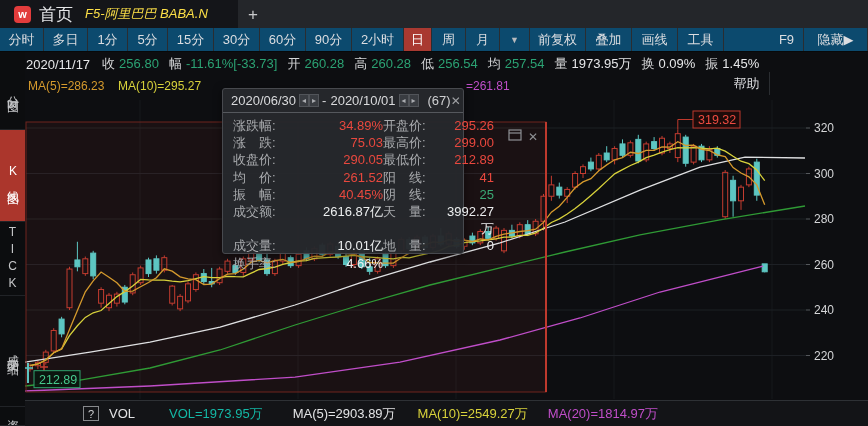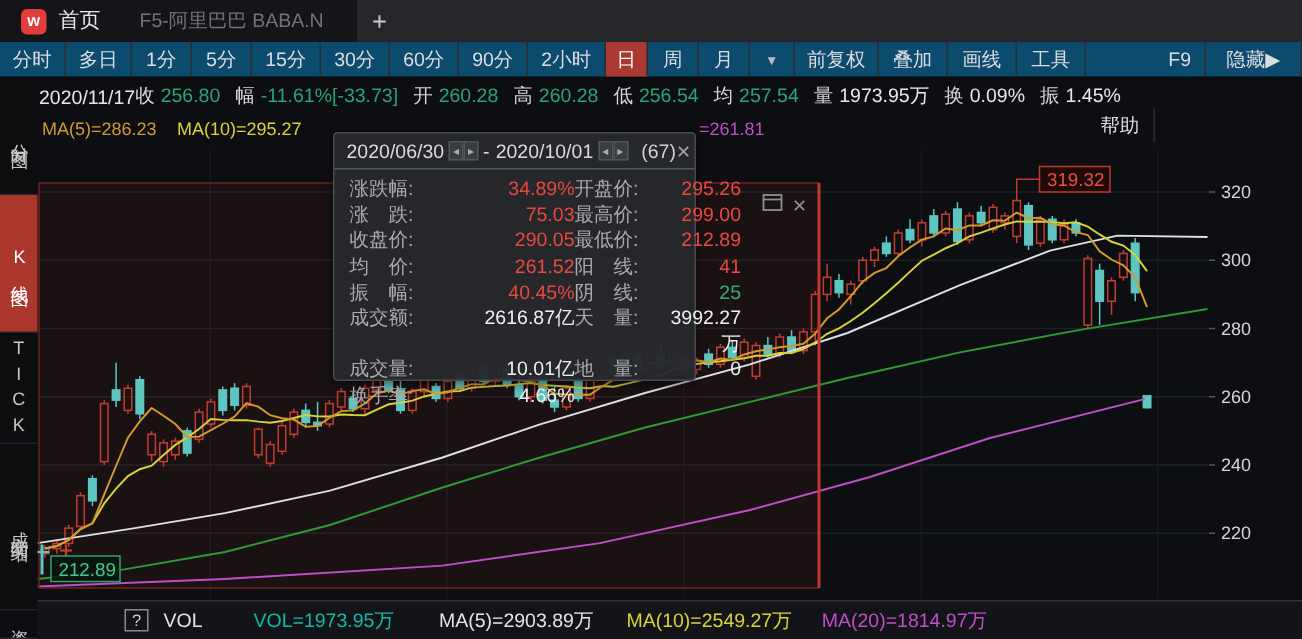--- a/index.html
+++ b/index.html
@@ -6,36 +6,36 @@
   html,body { background:#000; }
   body { font-family:"Liberation Sans","DejaVu Sans",sans-serif; }
   #app { position:relative; width:868px; height:426px; background:#0d0e11; overflow:hidden; color:#e2e3e5; }
 
   
   .tabbar { position:absolute; left:0; top:0; width:868px; height:28px; display:flex; z-index:6; }
   .tabbar-left { width:238px; height:28px; background:#141519; display:flex; align-items:center; }
   .tabbar-right { flex:1; height:28px; background:#24262a; display:flex; align-items:center; }
   .logo { width:17px; height:17px; margin-left:14px; border-radius:4px; background:#e23c3c; color:#fff;
           font-size:11px; font-weight:bold; display:flex; align-items:center; justify-content:center; }
-  .home-label { margin-left:8px; font-size:14px; color:#e4e5e7; }
-  .tab-label { margin-left:26px; font-size:13px; color:#737373; }
+  .home-label { margin-left:8px; font-size:17px; color:#e4e5e7; }
+  .tab-label { margin-left:12px; font-size:13px; color:#fde047;font-style:italic; }
   .plus { margin-left:10px; font-size:17px; color:#c9cacc; line-height:1; }
 
   
   .toolbar { position:absolute; left:0; top:28px; width:868px; height:24px; background:#0c4a6e;
              display:flex; z-index:6; border-bottom:1px solid #08090a; }
   .tb-btn { height:100%; display:flex; align-items:center; justify-content:center; font-size:13px;
             color:#dcdde0; border-right:1px solid #2a2d31; cursor:default; white-space:nowrap; }
   .tb-btn.active { background:#a93931; color:#fff; }
   .tb-btn.dd { font-size:9px; color:#b8babd; }
 
   
   .info-row { position:absolute; left:26px; top:52px; width:842px; height:24px; display:flex;
               align-items:center; font-size:13px; z-index:3; white-space:nowrap; }
-  .info-date { color:#e6e7e9; }
+  .info-date { color:#e6e7e9; margin-right:12px; }
   .if { margin-right:10px; }
   .if .lb { color:#d4d5d7; margin-right:4px; }
   .if .vl.green { color:#2ba273; }
   .if .vl.white { color:#e6e7e9; }
   .ma-row { position:absolute; left:0; top:76px; width:868px; height:22px; font-size:12px; z-index:3; }
   .ma-item { position:absolute; top:3px; white-space:nowrap; }
 
   
   .sidebar { position:absolute; left:0; top:52px; width:25px; height:374px; background:#0c0d0f; z-index:5; }
   .sb-item { width:25px; display:flex; align-items:center; justify-content:center;

